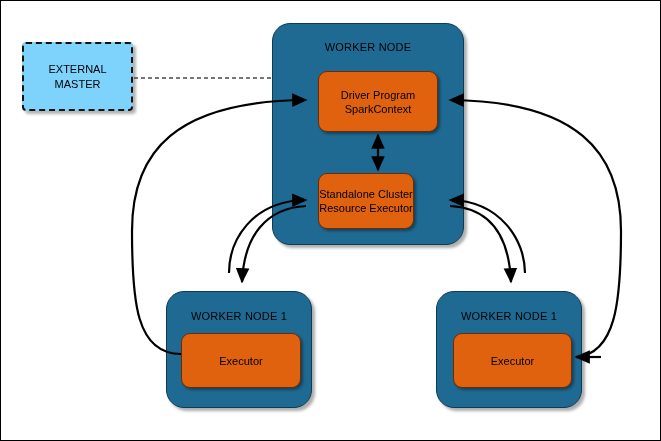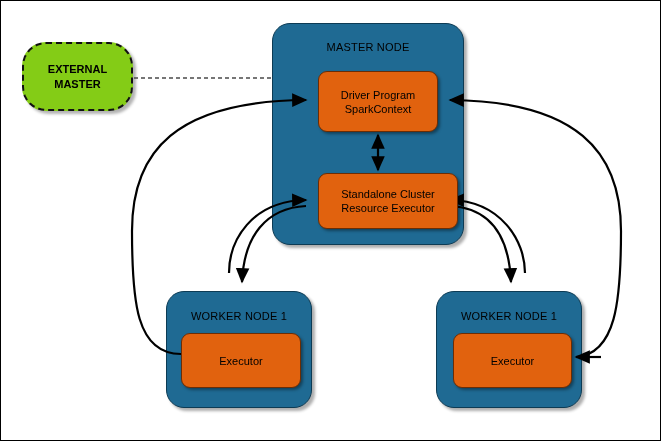--- a/index.html
+++ b/index.html
@@ -31,25 +31,24 @@
     box-sizing: border-box;
     z-index: 2;
   }
   .container-node {
     background: #1F6A93;
     border: 1px solid #0d3b54;
     border-radius: 18px;
     box-shadow: 3px 3px 3px rgba(0,0,0,0.32);
   }
   .dashed-node {
-    background: #84cc16;
+    background: #7dd3fc;
     border: 2px dashed #111111;
-    border-radius: 24px;
+    border-radius: 4px;
     box-shadow: 3px 3px 3px rgba(0,0,0,0.3);
-    font-weight: bold;
   }
   .leaf-node {
     background: #E1620E;
     border: 1px solid #6b2d05;
     border-radius: 9px;
     box-shadow: 2px 2px 3px rgba(0,0,0,0.38);
     z-index: 6;
   }
   .node-caption {
     position: absolute;
@@ -121,31 +120,31 @@
   </svg>
 
   <div class="node dashed-node" style="left:21px; top:41px; width:111px; height:69px;">
     <div class="center-label">
       <div>EXTERNAL</div>
       <div>MASTER</div>
     </div>
   </div>
 
   <div class="node container-node" style="left:271px; top:22px; width:192px; height:222px;">
-    <div class="node-caption" style="top:17px;">MASTER NODE</div>
+    <div class="node-caption" style="top:17px;">WORKER NODE</div>
   </div>
 
   <div class="node leaf-node" style="left:317px; top:70px; width:120px; height:61px;padding-left:40px;">
     <div class="leaf-label">
       <div>Driver Program</div>
       <div>SparkContext</div>
     </div>
   </div>
 
-  <div class="node leaf-node" style="left:317px; top:172px; width:140px; height:56px;">
+  <div class="node leaf-node" style="left:317px; top:172px; width:96px; height:56px;">
     <div class="leaf-label">
       <div>Standalone Cluster</div>
       <div>Resource Executor</div>
     </div>
   </div>
 
   <div class="node container-node" style="left:165px; top:290px; width:146px; height:117px;">
     <div class="node-caption" style="top:18px;">WORKER NODE 1</div>
   </div>
 

